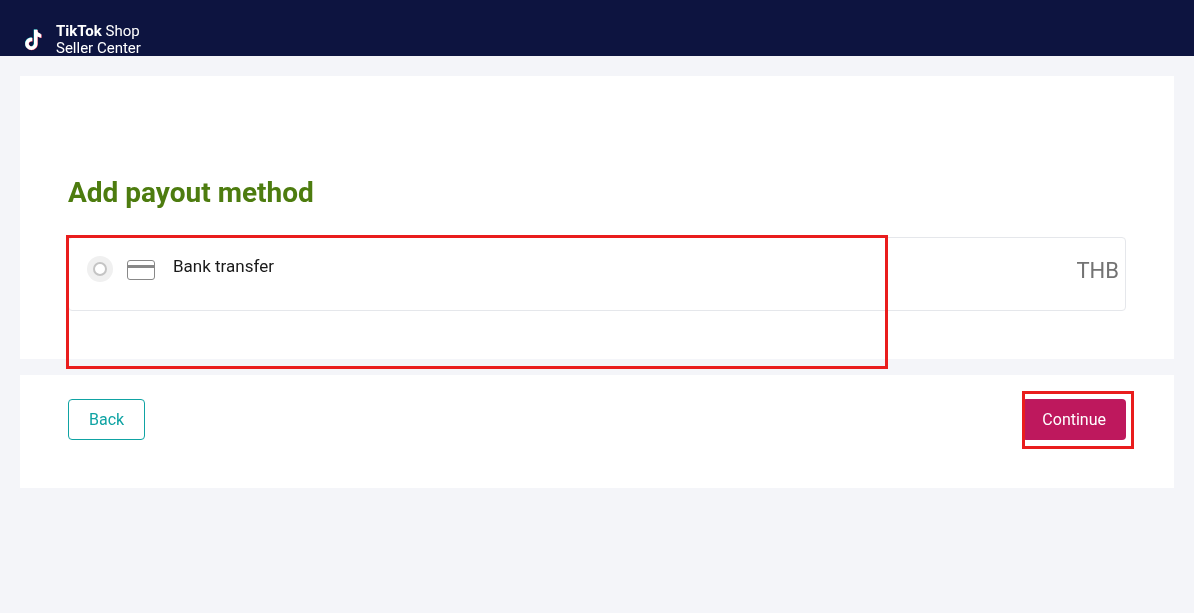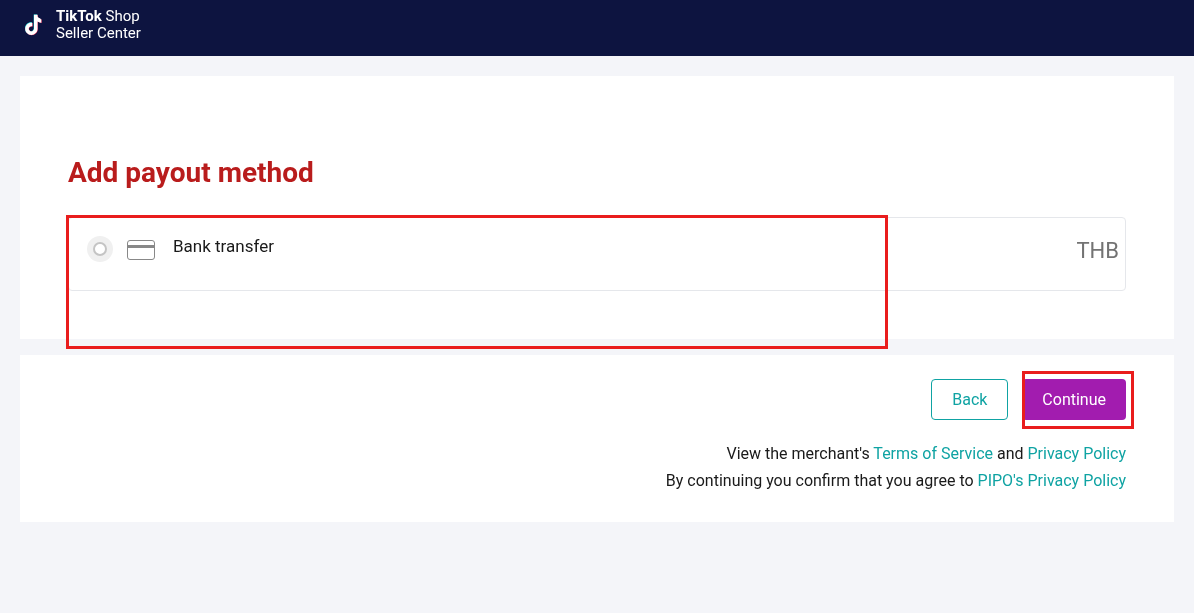--- a/index.html
+++ b/index.html
@@ -11,22 +11,22 @@
       font-family: -apple-system, BlinkMacSystemFont, "Segoe UI", Roboto, Helvetica, Arial, sans-serif;
       background: #f4f5f9;
       width: 1194px;
       height: 613px;
       overflow: hidden;
     }
     .header {
       background: #0d1440;
       height: 56px;
       display: flex;
-      align-items: flex-start;
-      padding: 8px 20px;
+      align-items: flex-end;
+      padding: 0 20px;
     }
     .logo-container {
       display: flex;
       align-items: center;
       gap: 8px;
     }
     .tiktok-icon {
       width: 28px;
       height: 28px;
     }
@@ -46,22 +46,23 @@
       font-weight: 400;
     }
     .main-card {
       background: white;
       margin: 20px 20px 0 20px;
       padding: 80px 48px 48px 48px;
     }
     .page-title {
       font-size: 28px;
       font-weight: 700;
-      color: #b91c1c;
+      color: #4d7c0f;
       margin-bottom: 28px;
+      margin-top: 20px;
     }
     .option-card {
       border: 1px solid #e5e7eb;
       border-radius: 4px;
       padding: 18px 6px 24px 18px;
       display: flex;
       align-items: flex-start;
       position: relative;
     }
     .highlight-box {
@@ -130,39 +131,39 @@
       color: #737373;
       margin-top: 2px;
     }
     .footer-card {
       background: white;
       margin: 16px 20px 0 20px;
       padding: 24px 48px 28px 48px;
     }
     .button-row {
       display: flex;
-      justify-content: flex-end;
+      justify-content: space-between;
       gap: 14px;
       margin-bottom: 20px;
       position: relative;
     }
     .btn {
       padding: 10px 20px;
       font-size: 16px;
       border-radius: 4px;
       cursor: pointer;
       font-family: inherit;
     }
     .btn-back {
       background: white;
       border: 1px solid #0fa3a3;
       color: #0fa3a3;
     }
     .btn-continue {
-      background: #a21caf;
+      background: #be185d;
       border: none;
       color: white;
     }
     .continue-highlight {
       position: absolute;
       border: 3px solid #e91d1d;
       top: -8px;
       right: -8px;
       width: 112px;
       height: 58px;
@@ -211,17 +212,13 @@
     <div class="currency">THB</div>
   </div>
 </div>
 
 <div class="footer-card">
   <div class="button-row">
     <button class="btn btn-back">Back</button>
     <button class="btn btn-continue">Continue</button>
     <div class="continue-highlight"></div>
   </div>
-  <div class="legal-text">
-    <span>View the merchant's </span><a href="#" class="legal-link">Terms of Service</a><span> and </span><a href="#" class="legal-link">Privacy Policy</a><br>
-    <span>By continuing you confirm that you agree to </span><a href="#" class="legal-link">PIPO's Privacy Policy</a>
-  </div>
 </div>
 
 </body></html>

